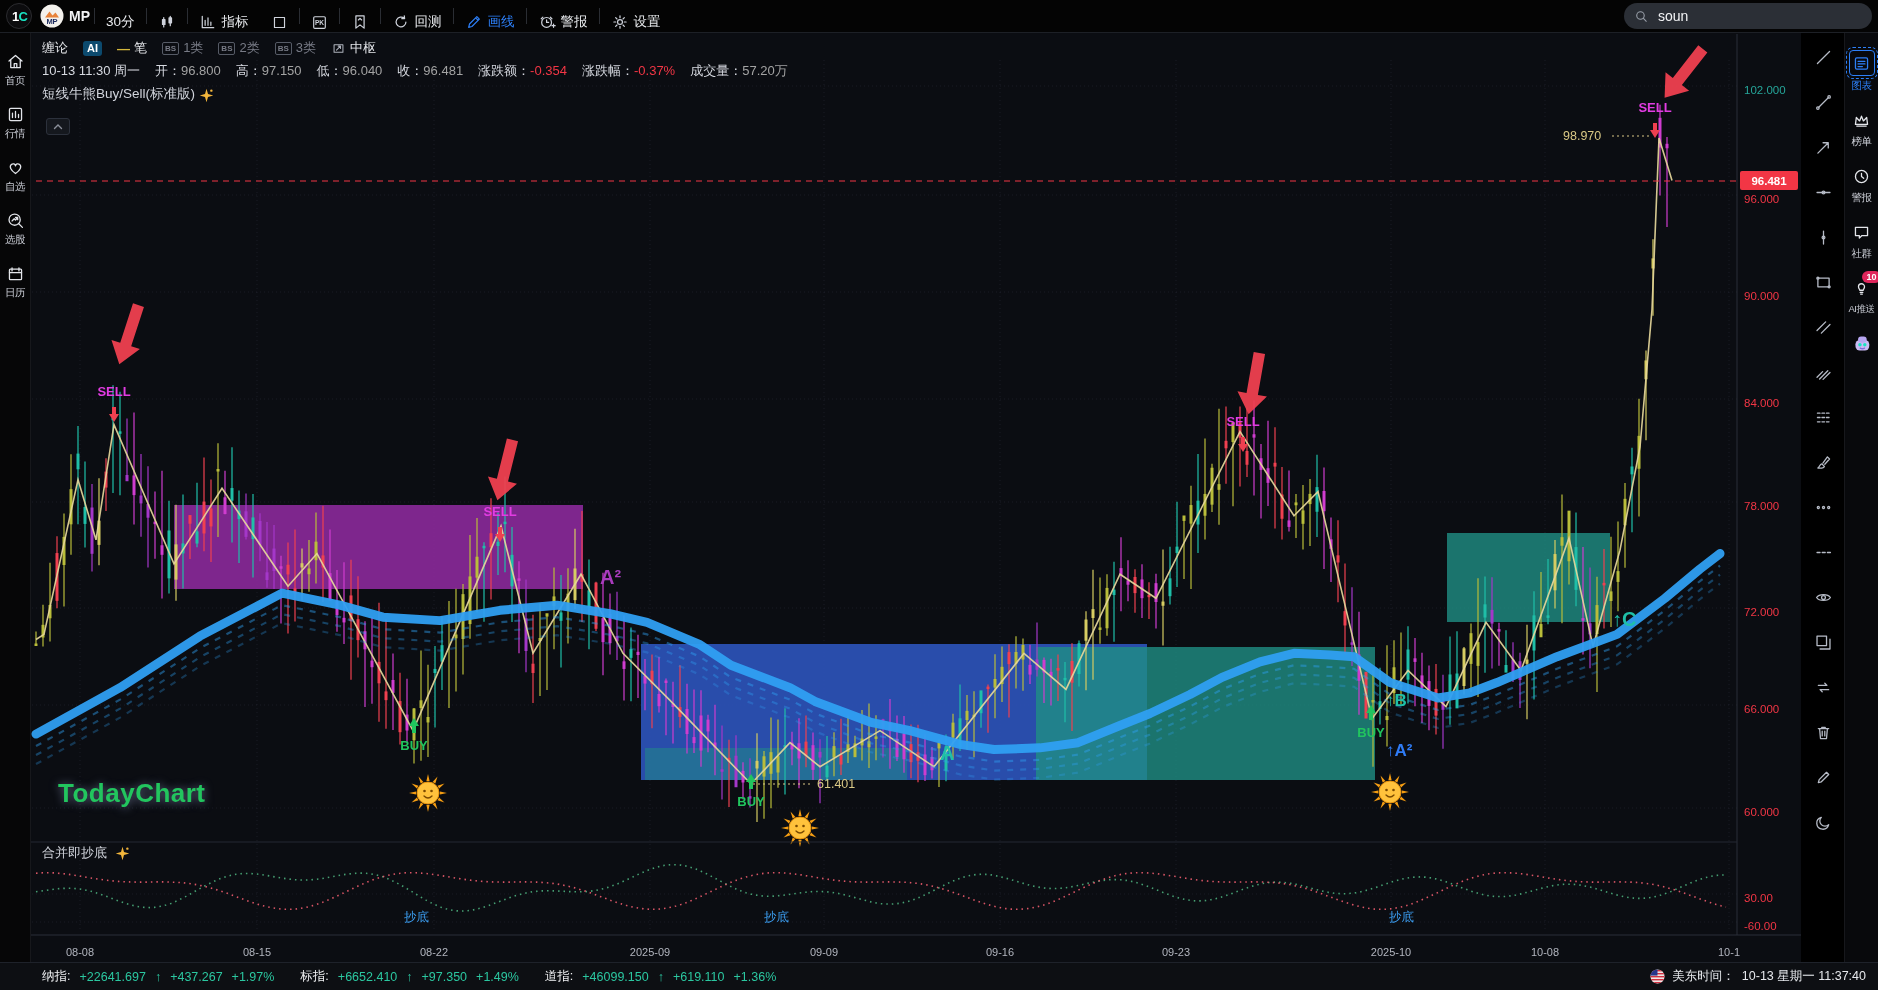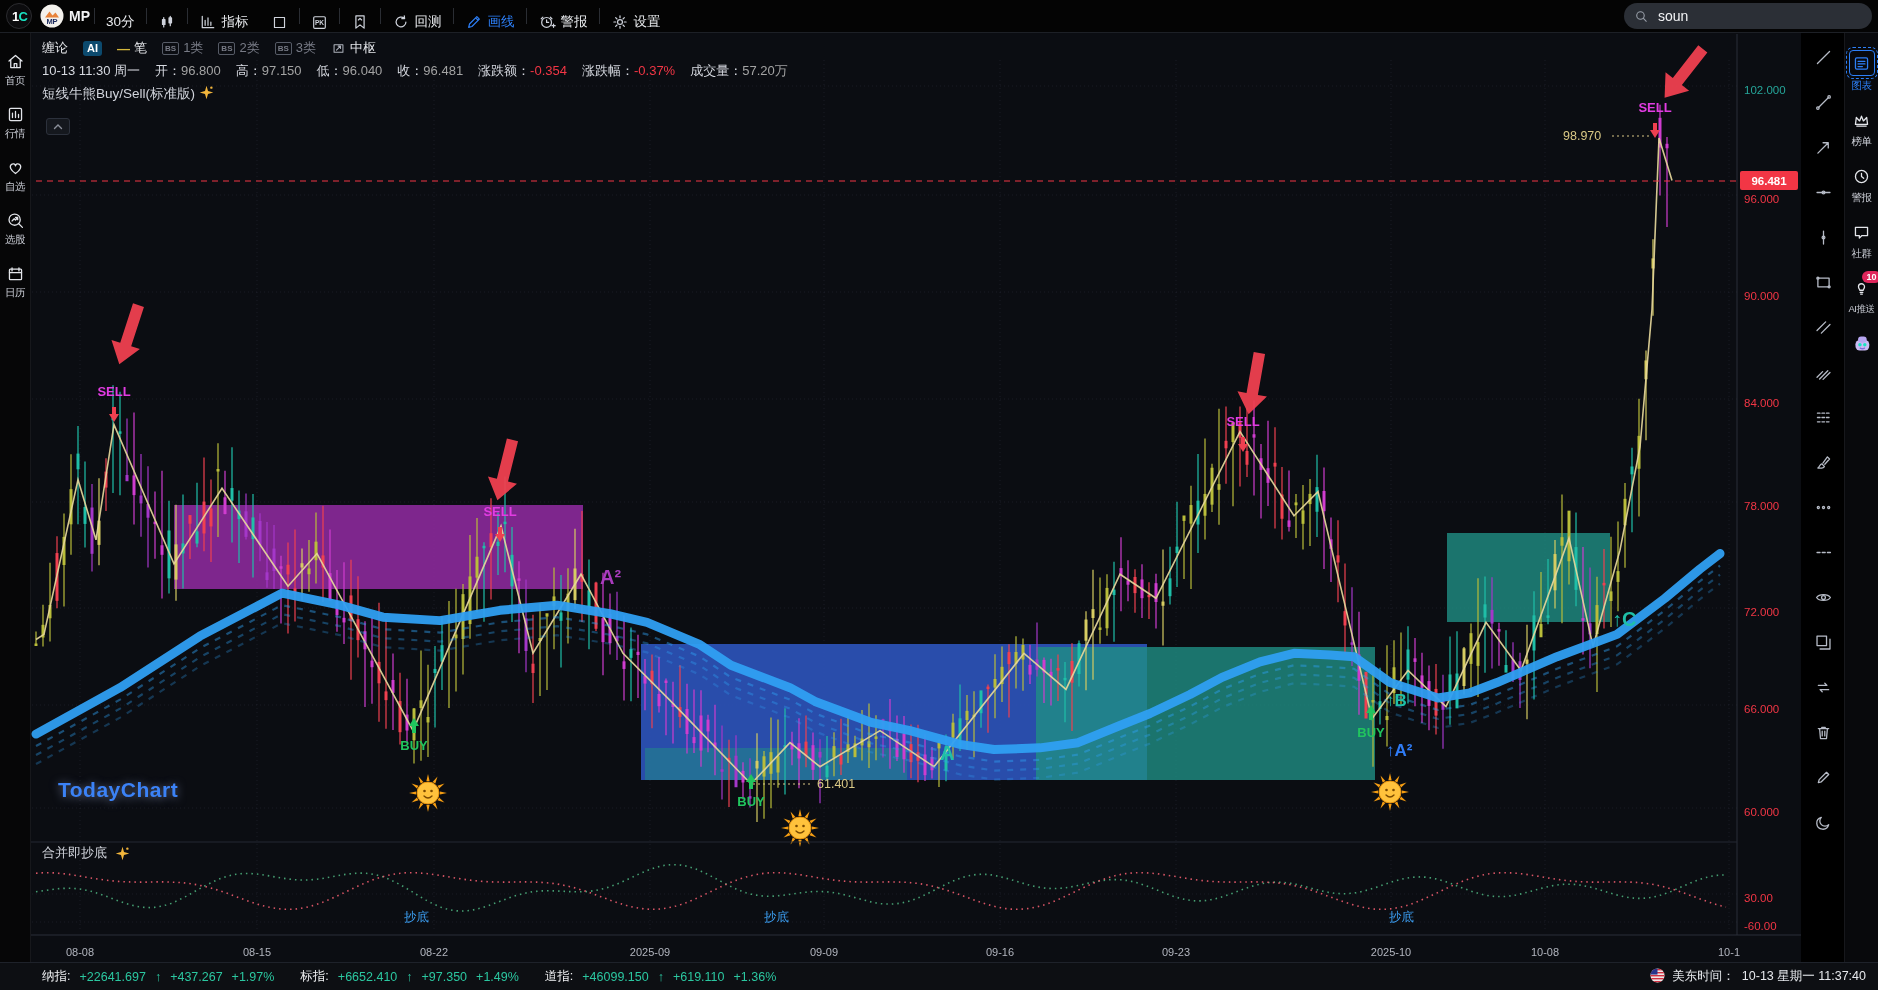--- a/index.html
+++ b/index.html
@@ -44,33 +44,33 @@
   .chan-item{display:flex;align-items:center;gap:4px;cursor:pointer;color:#e4e6ea;}
   .chan-item.dim{color:#787b86;}
   .ai-chip{background:#0c4a6e;color:#fff;font-size:11px;font-weight:bold;border-radius:3px;
     padding:1px 4px;line-height:13px;}
   .bs-chip{border:1px solid #565b66;color:#787b86;font-size:8px;border-radius:2px;padding:0 2px;
     line-height:11px;font-weight:bold;}
   .dash-y{color:#d4b73c;font-weight:bold;}
   .info-row{left:42px;top:62px;display:flex;align-items:center;gap:15px;font-size:13px;color:#d6d9e0;}
   .info-row b{font-weight:normal;color:#a3a3a3;}
   .info-row .neg{color:#f23645;}
-  .ind-title{left:42px;top:85px;display:flex;align-items:flex-start;gap:4px;font-size:13.5px;color:#d1d4dc;}
+  .ind-title{left:42px;top:85px;display:flex;align-items:flex-end;gap:4px;font-size:13.5px;color:#d1d4dc;}
   .sub-title{left:42px;top:844px;display:flex;align-items:center;gap:8px;font-size:13px;color:#d1d4dc;}
   .collapse-btn{left:46px;top:118px;width:22px;height:15px;background:#15181e;border:1px solid #2c313c;
     border-radius:3px;display:flex;align-items:center;justify-content:center;cursor:pointer;color:#8b8f9a;}
-  .watermark{left:58px;top:778px;font-size:21px;font-weight:bold;color:#3b82f6;z-index:15;
+  .watermark{left:58px;top:778px;font-size:26px;font-weight:bold;color:#22c55e;z-index:15;
     text-shadow:0 1px 10px rgba(190,205,255,.5);letter-spacing:0.5px;}
   .statusbar{position:absolute;left:0;right:0;bottom:0;height:27px;background:#0d0f13;
     border-top:1px solid #1e222a;display:flex;align-items:center;padding:0 12px 0 42px;
     font-size:12.5px;z-index:40;}
   .idx{display:flex;align-items:center;gap:9px;margin-right:26px;}
   .idx .nm{color:#f0f1f3;}
   .idx .v{color:#2bc7a0;}
-  .sb-right{margin-left:auto;display:flex;gap:7px;color:#e6e8ec;}
+  .sb-right{margin-left:auto;display:flex;align-items:center;gap:7px;color:#e6e8ec;}
   svg.oi{display:block;}
 </style>
 </head>
 <body>
 
 <div class="chartbg"></div>
 
 <svg id="chart-svg" width="1878" height="990">
     <defs>
       <clipPath id="chartClip">

